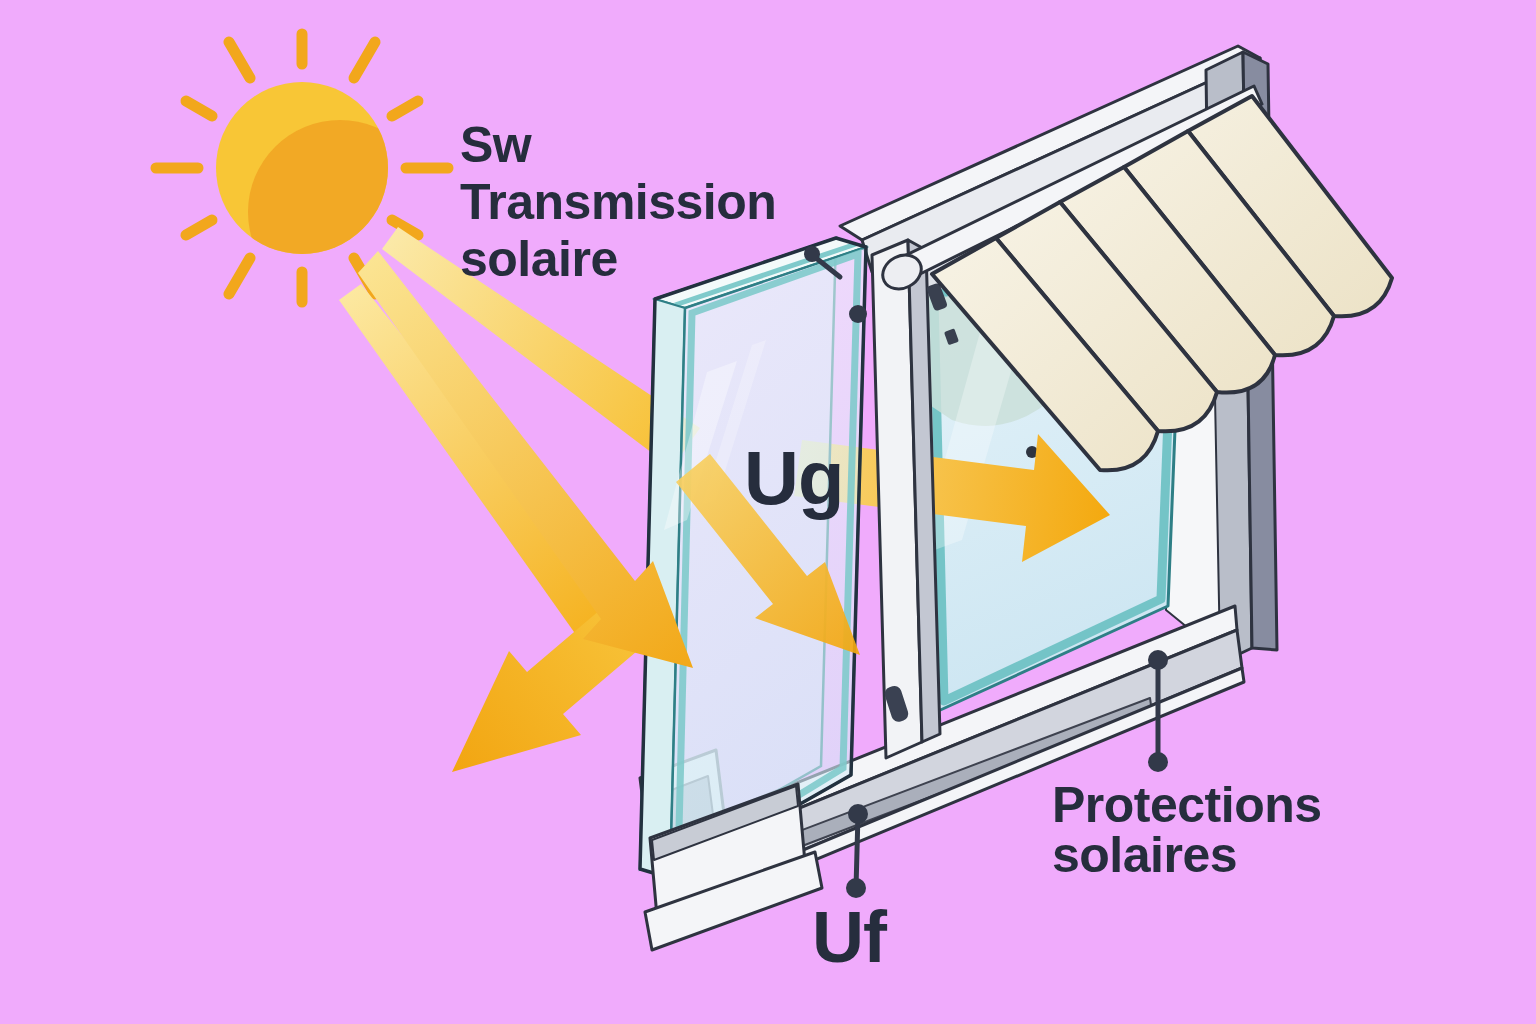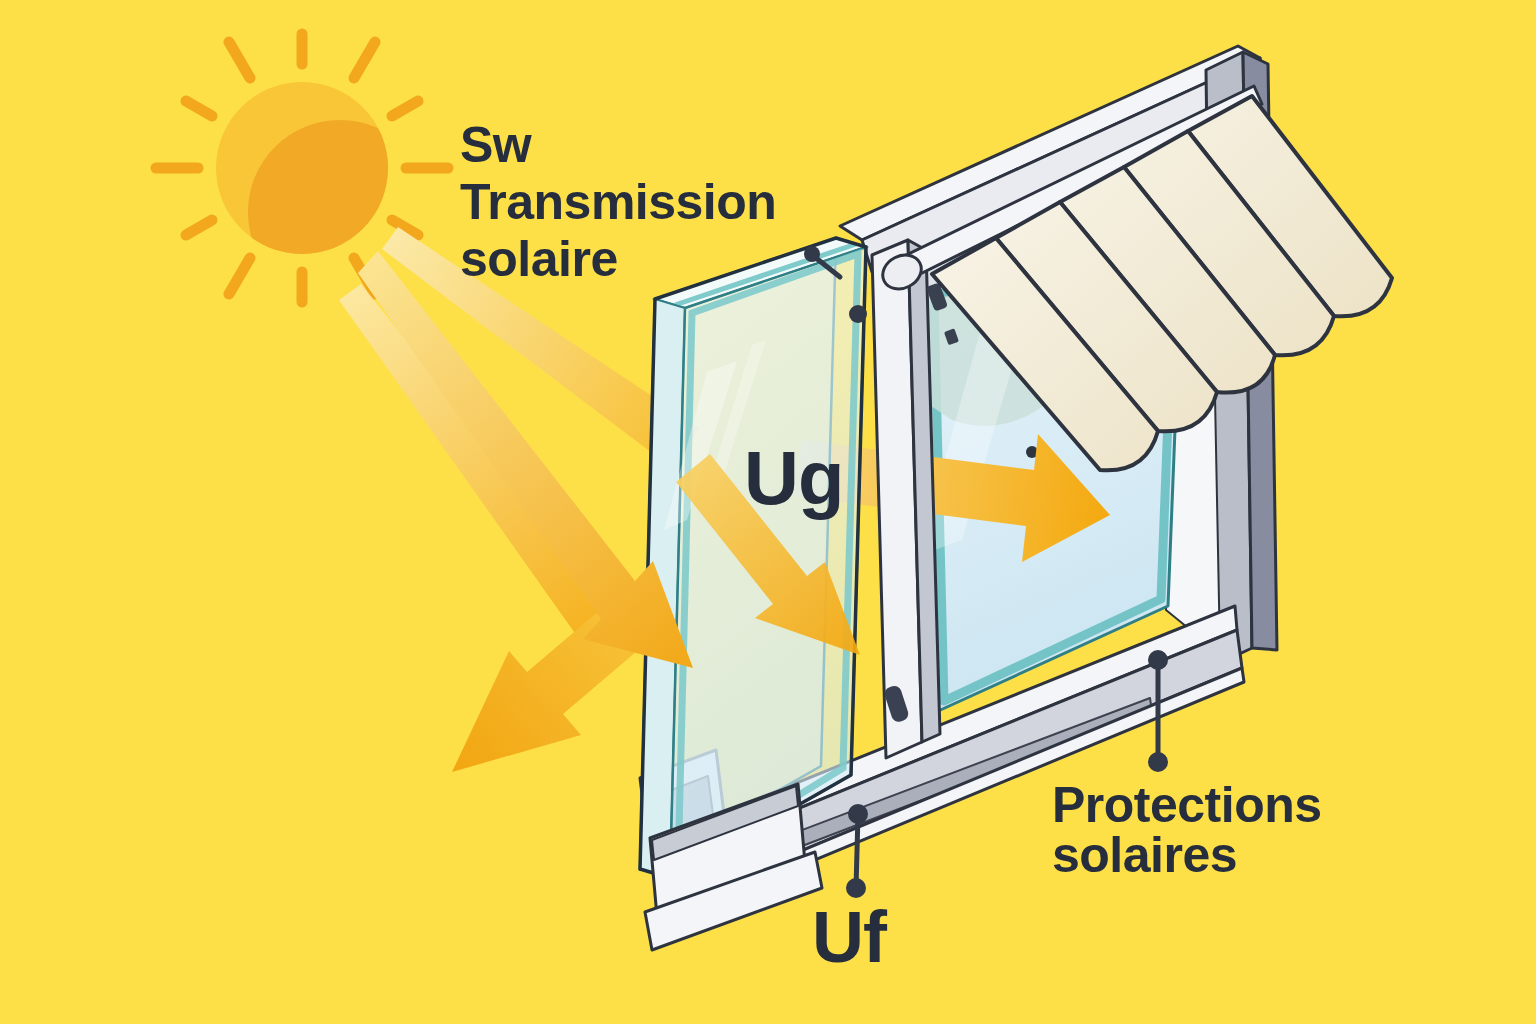--- a/index.html
+++ b/index.html
@@ -1,16 +1,16 @@
 <!DOCTYPE html>
 <html><head>
 <meta charset="utf-8">
 <style>
   html,body{margin:0;padding:0;background:#ffffff;}
-  .stage{position:relative;width:1536px;height:1024px;background:#fde047;overflow:hidden;}
+  .stage{position:relative;width:1536px;height:1024px;background:#f0abfc;overflow:hidden;}
   .stage svg{position:absolute;inset:0;}
   .lbl{font-family:"Liberation Sans", sans-serif;font-weight:700;fill:#262D3D;}
   .lbl-big{font-size:50px;letter-spacing:-0.5px;}
   .lbl-huge{font-size:76px;letter-spacing:-1px;}
   .lbl-huge2{font-size:72px;letter-spacing:-1px;}
 </style>
 </head>
 <body>
 
 <div class="stage">

